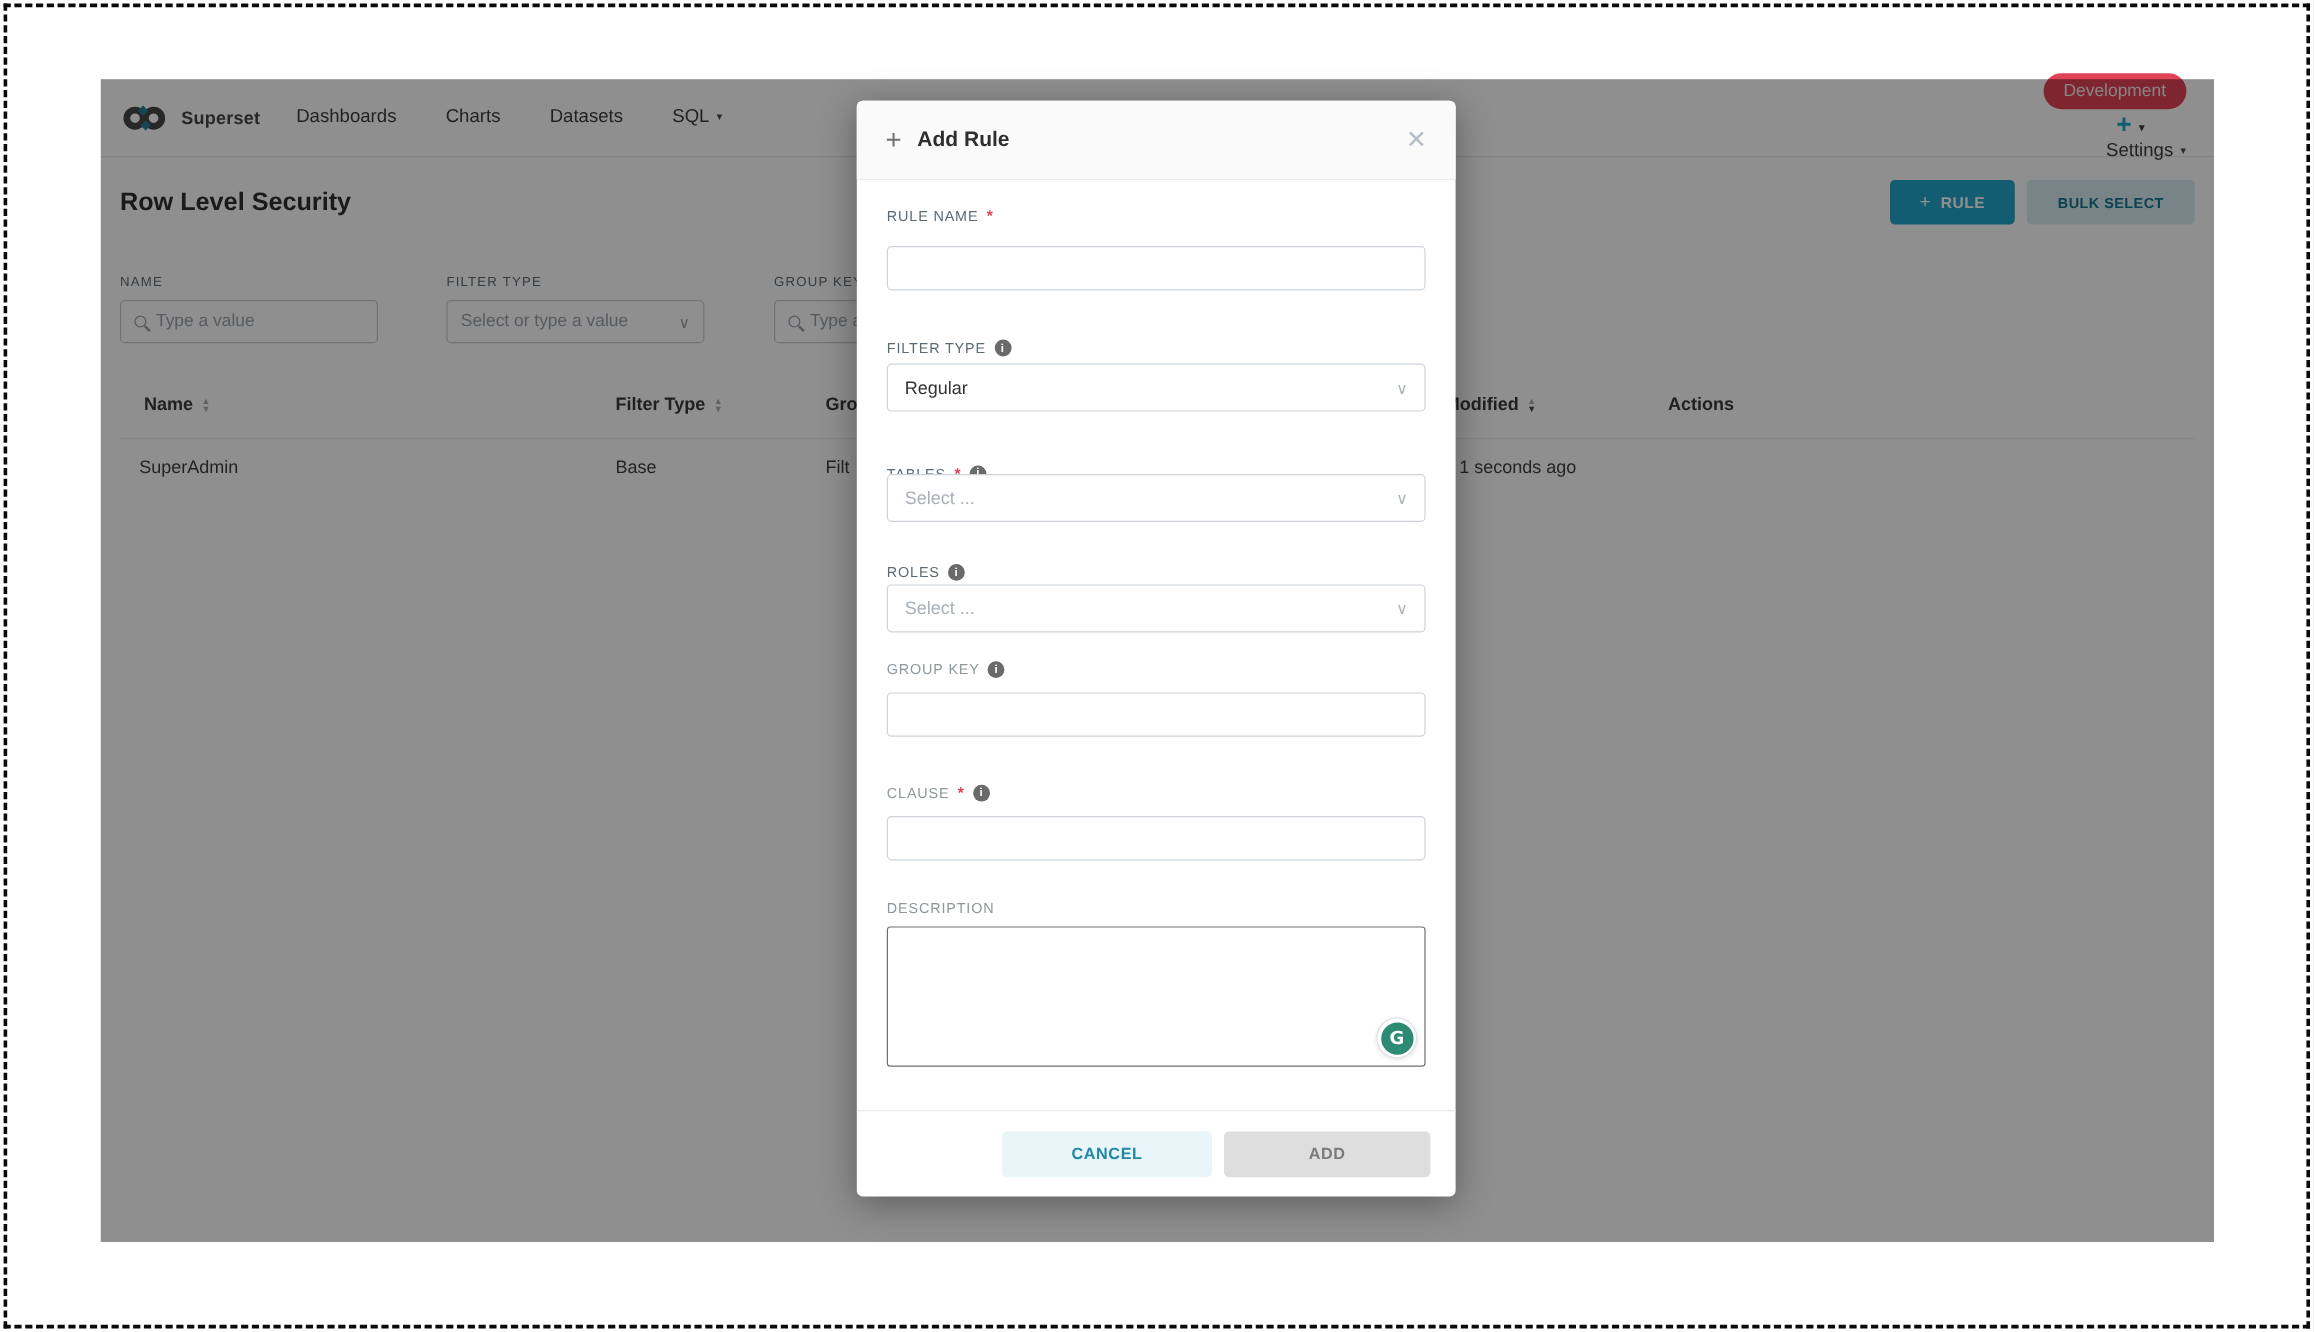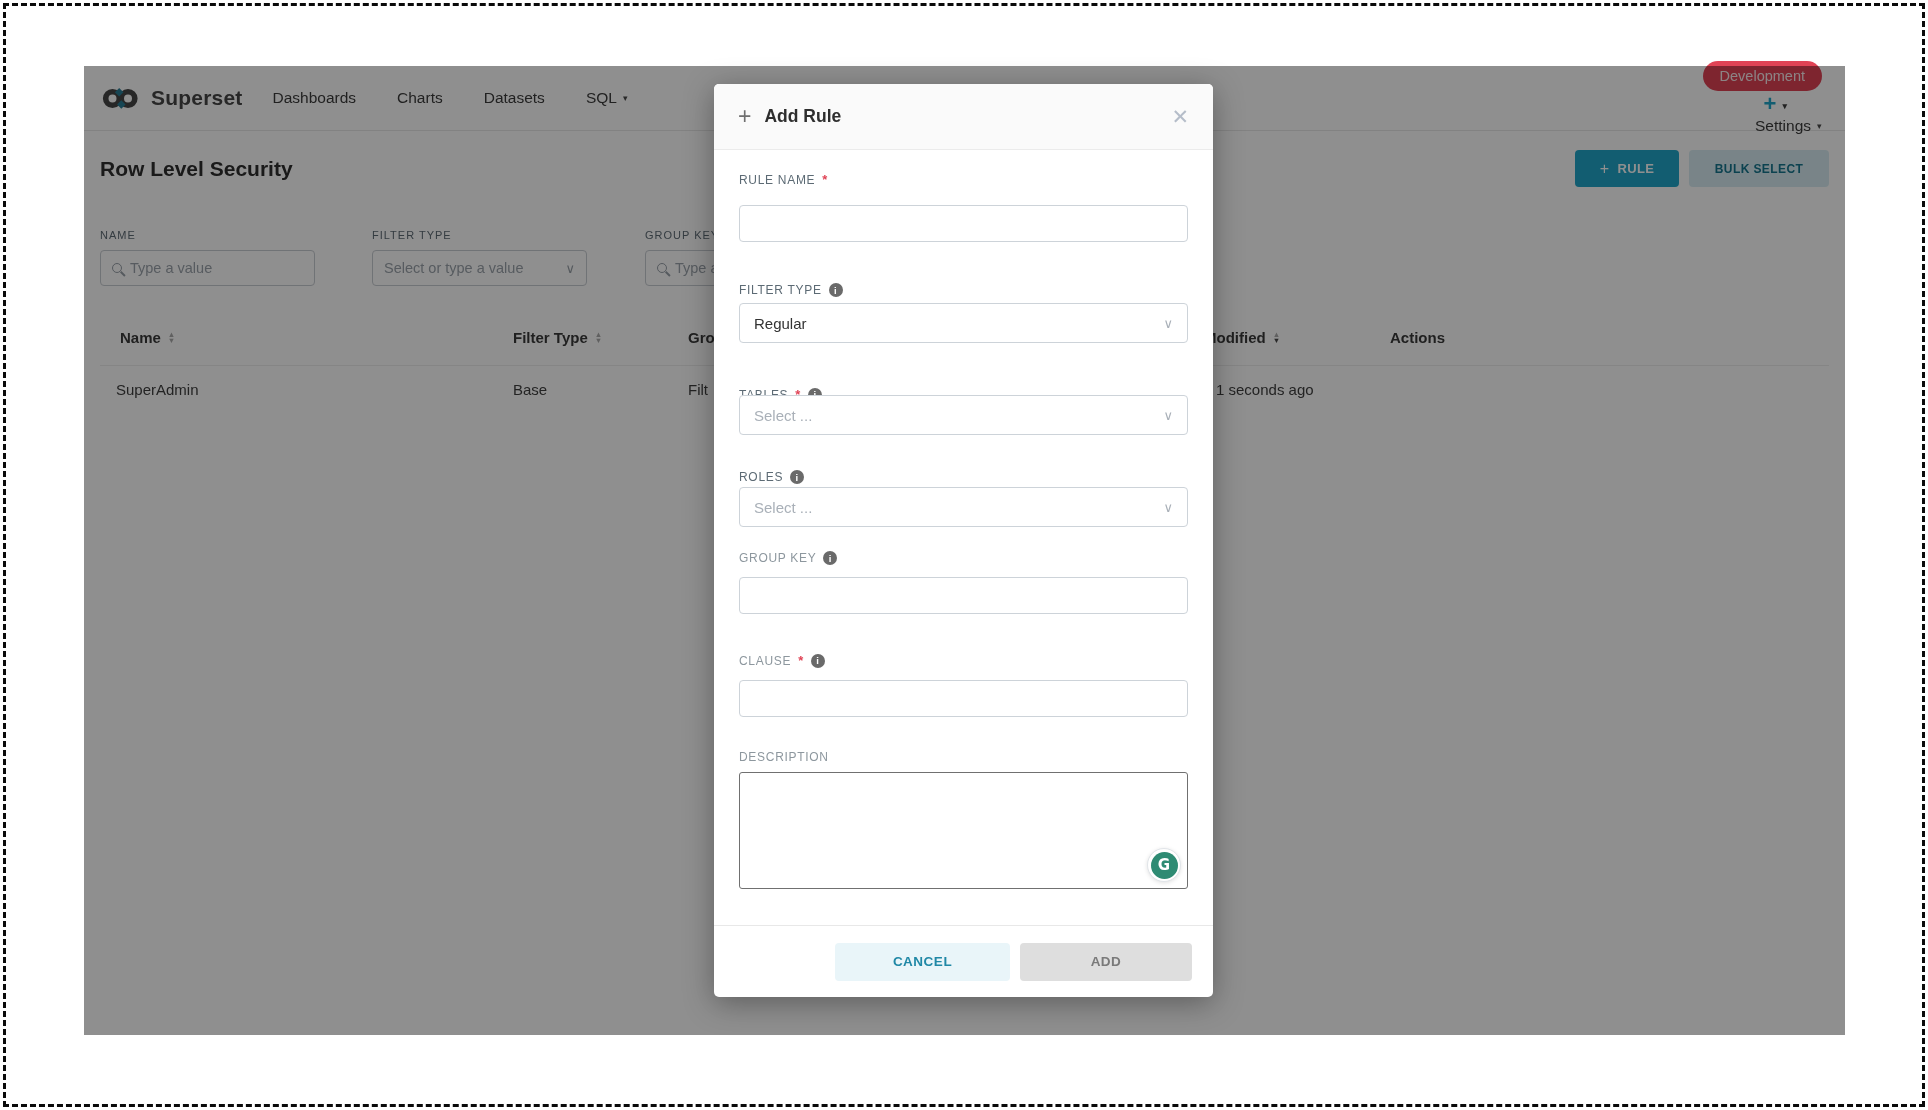--- a/index.html
+++ b/index.html
@@ -6,21 +6,21 @@
   html,body { width:1928px; height:1110px; background:#fff;
     font-family:"Liberation Sans", sans-serif; position:relative; overflow:hidden; }
   .frame { position:absolute; inset:3px; border:3px dashed #0a0a0a; z-index:60; pointer-events:none; }
 
   
   .app { position:absolute; left:84px; top:66px; width:1761px; height:969px; background:#fff; }
   .dim { position:absolute; inset:0; background:rgba(0,0,0,0.44); z-index:5; }
 
   .navbar { position:absolute; top:0; left:0; right:0; height:65px; background:#fff;
     border-bottom:1px solid #E8E8E8; display:flex; align-items:center; padding:0 23px 0 18px; }
-  .brand-name { font-size:21px; font-weight:bold; color:#474747; margin:0 30px 0 12px; letter-spacing:.2px; }
+  .brand-name { font-size:15px; font-weight:bold; color:#474747; margin:0 30px 0 12px; letter-spacing:.2px; }
   .nav-item { font-size:15.5px; color:#3C3C3C; margin-right:41px; cursor:pointer; }
   .nav-item.sql { margin-right:0; }
   .caret { font-size:9px; color:#4a4a4a; margin-left:6px; vertical-align:2px; }
   .nav-right { margin-left:auto; display:flex; align-items:center;flex-direction:column; }
   .env-badge { background:#E04355; color:#F9E9EB; padding:7px 17px; border-radius:15px; font-size:14.5px; }
   .nav-plus { color:#20A7C9; font-size:22px; font-weight:bold; margin:0 0 0 26px; }
   .nav-settings { font-size:15.5px; color:#3C3C3C; margin-left:52px; }
 
   .title-row { position:absolute; top:84px; left:16px; right:16px; height:37px; display:flex; align-items:center; }
   .page-title { font-size:21px; font-weight:bold; color:#2F2F2F; }

